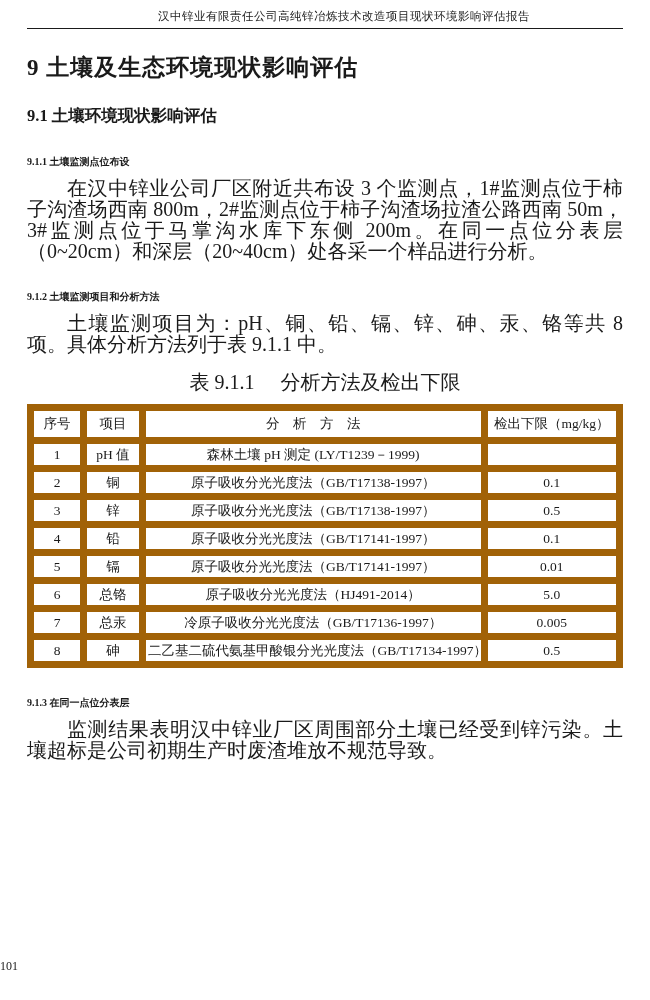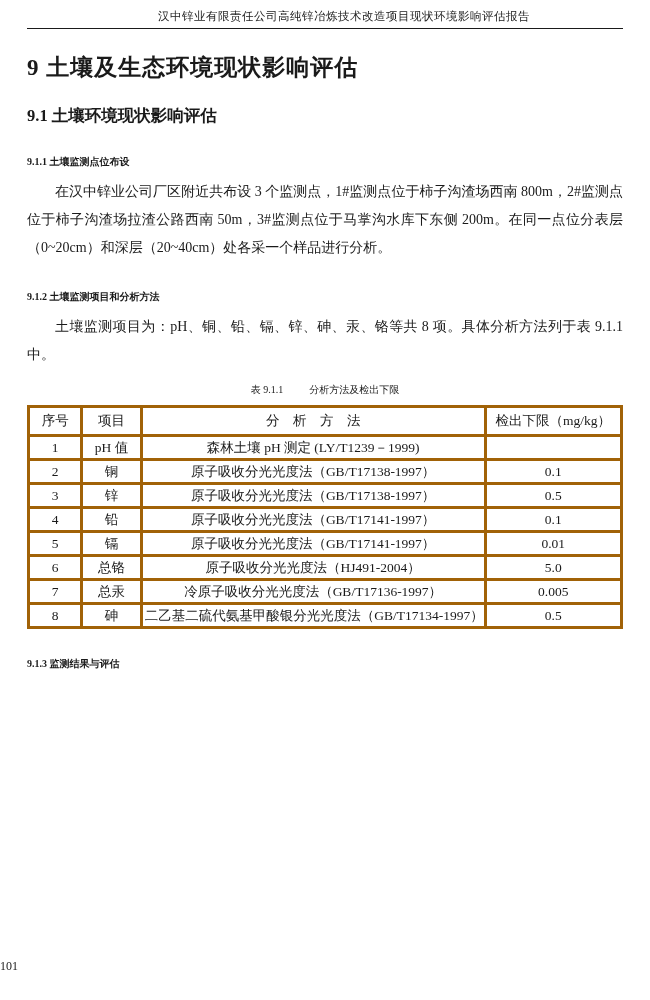--- a/index.html
+++ b/index.html
@@ -47,39 +47,39 @@
   }
   .sub-heading{
     margin:25px 0 0 0;
     font-size:10px;
     font-weight:bold;
     line-height:19px;
     font-family:Liberation Serif, serif;
   }
   .para{
     margin:7px 0 0 0;
-    font-size:14px;
-    line-height:28px;
+    font-size:20px;
+    line-height:21px;
     text-align:justify;
     text-indent:2em;
   }
   .table-caption{
     margin:14px 0 8px 0;
     text-align:center;
-    font-size:10px;
+    font-size:20px;
   }
   .table-caption .cap-label{margin-right:26px;}
   table.data-table{
     width:100%;
     border-collapse:collapse;
     border:2px solid #1a1a1a;
     table-layout:fixed;
   }
   table.data-table th, table.data-table td{
-    border:3px solid #a16207;
+    border:7px solid #a16207;
     text-align:center;
     vertical-align:middle;
     font-size:13.5px;
     font-weight:normal;
     padding:0 2px;
     overflow:hidden;
     white-space:nowrap;
   }
   table.data-table th{height:26px;}
   table.data-table td{height:21px;}
@@ -160,40 +160,41 @@
           </tr>
           <tr>
             <td>5</td>
             <td>镉</td>
             <td>原子吸收分光光度法（GB/T17141-1997）</td>
             <td>0.01</td>
           </tr>
           <tr>
             <td>6</td>
             <td>总铬</td>
-            <td>原子吸收分光光度法（HJ491-2004）</td>
+            <td>原子吸收分光光度法（HJ491-2014）</td>
             <td>5.0</td>
           </tr>
           <tr>
             <td>7</td>
             <td>总汞</td>
             <td>冷原子吸收分光光度法（GB/T17136-1997）</td>
             <td>0.005</td>
           </tr>
           <tr>
             <td>8</td>
             <td>砷</td>
             <td>二乙基二硫代氨基甲酸银分光光度法（GB/T17134-1997）</td>
             <td>0.5</td>
           </tr>
         </tbody>
     </table>
 
-    <h3 class="sub-heading">9.1.3  监测结果与评估</h3>
-
-
-
+    <h3 class="sub-heading">9.1.3  在同一点位分表层</h3>
+
+
+
+    <p class="para">监测结果表明汉中锌业厂区周围部分土壤已经受到锌污染。土壤超标是公司初期生产时废渣堆放不规范导致。</p>
 
   </div>
 
   <div class="page-footer">101</div>
 
 </div>
 
 </body></html>

